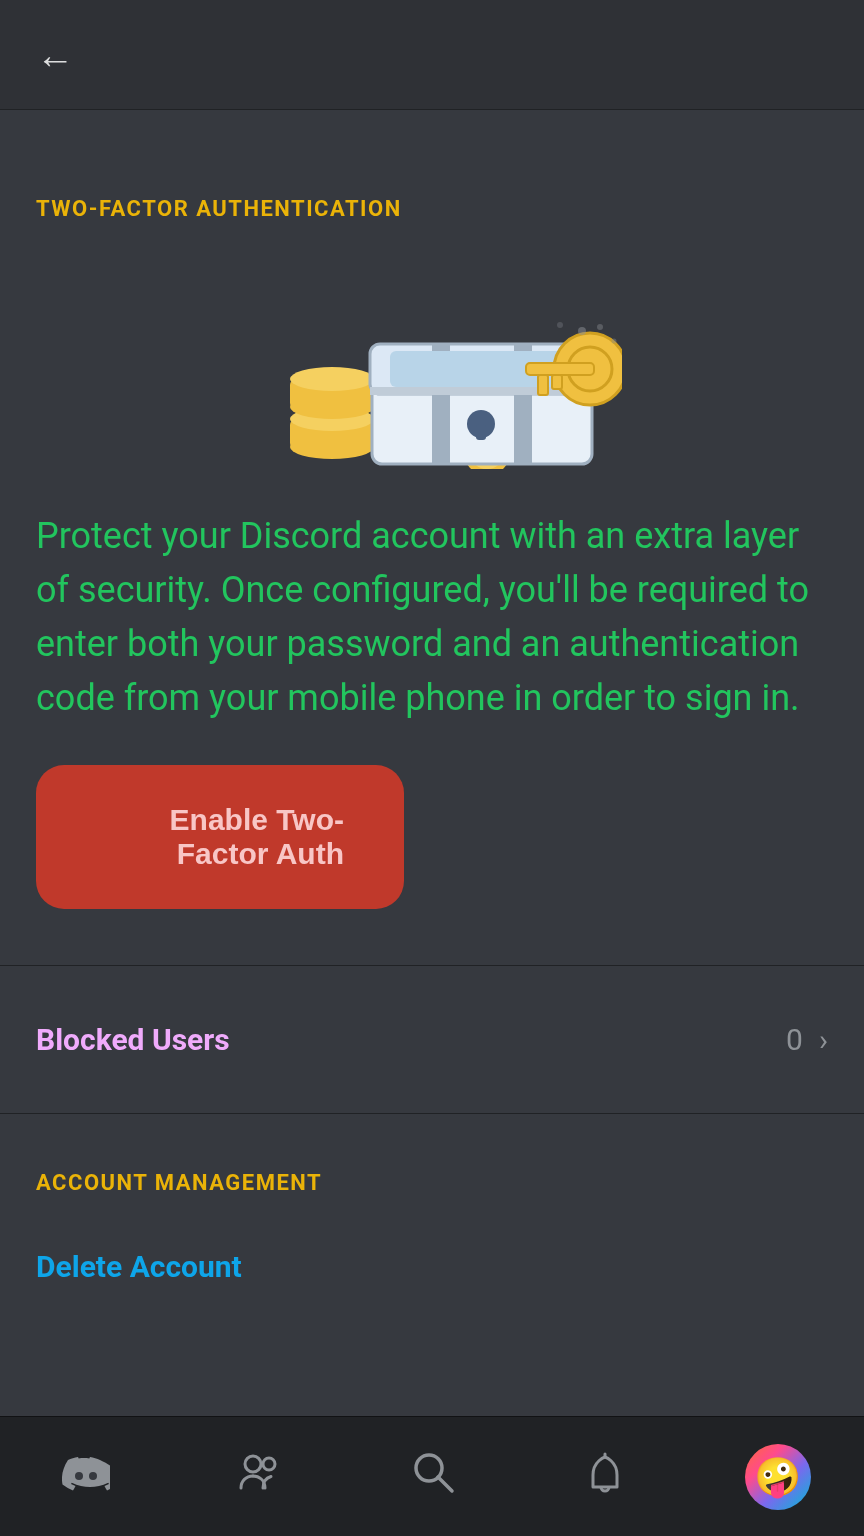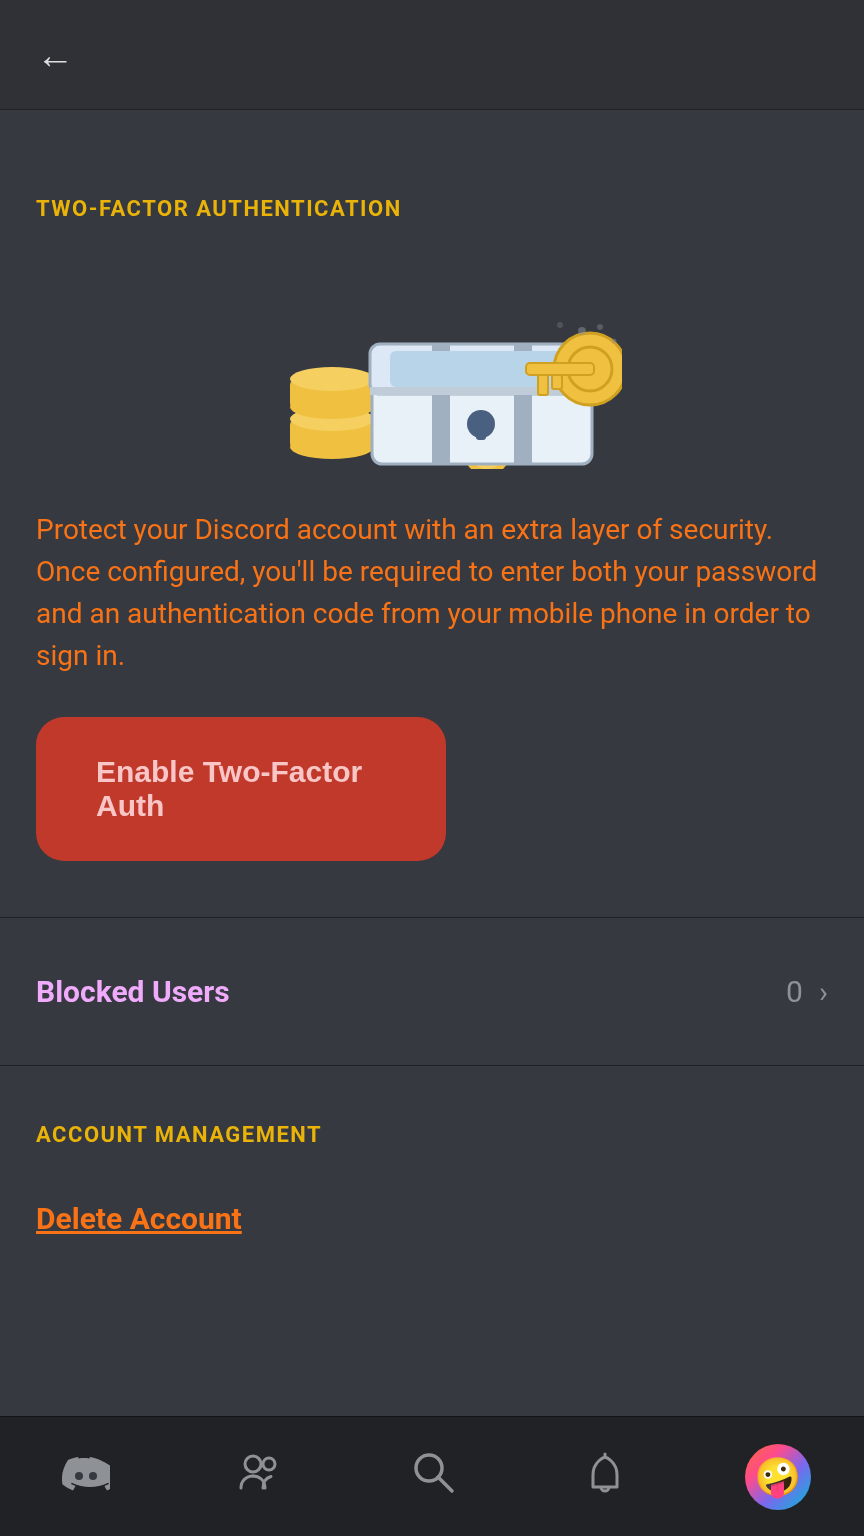--- a/index.html
+++ b/index.html
@@ -72,37 +72,37 @@
     }
 
     
     .chest-container {
       position: relative;
       width: 380px;
       height: 200px;
     }
 
     .tfa-description {
-      font-size: 28px;
-      color: #f97316;
+      font-size: 36px;
+      color: #22c55e;
       line-height: 1.5;
       margin-bottom: 40px;
     }
 
     .enable-2fa-btn {
       background-color: #c0392b;
       color: #f8c6c6;
       border: none;
       border-radius: 28px;
       padding: 38px 60px;
       font-size: 30px;
       font-weight: 600;
       cursor: pointer;
-      width: 410px;
-      text-align: left;
+      width: 368px;
+      text-align: right;
     }
 
     
     .divider {
       height: 1px;
       background-color: #202225;
       margin: 20px 0;
     }
 
     
@@ -147,22 +147,21 @@
       cursor: pointer;
     }
 
     .account-mgmt-label {
       font-size: 30px;
       font-weight: 700;
       color: #ffffff;
     }
 
     .account-mgmt-label.danger {
-      color: #f97316;
-      text-decoration: underline;
+      color: #0ea5e9;
     }
 
     
     .bottom-nav {
       position: fixed;
       bottom: 0;
       left: 0;
       width: 864px;
       height: 120px;
       background-color: #202225;

